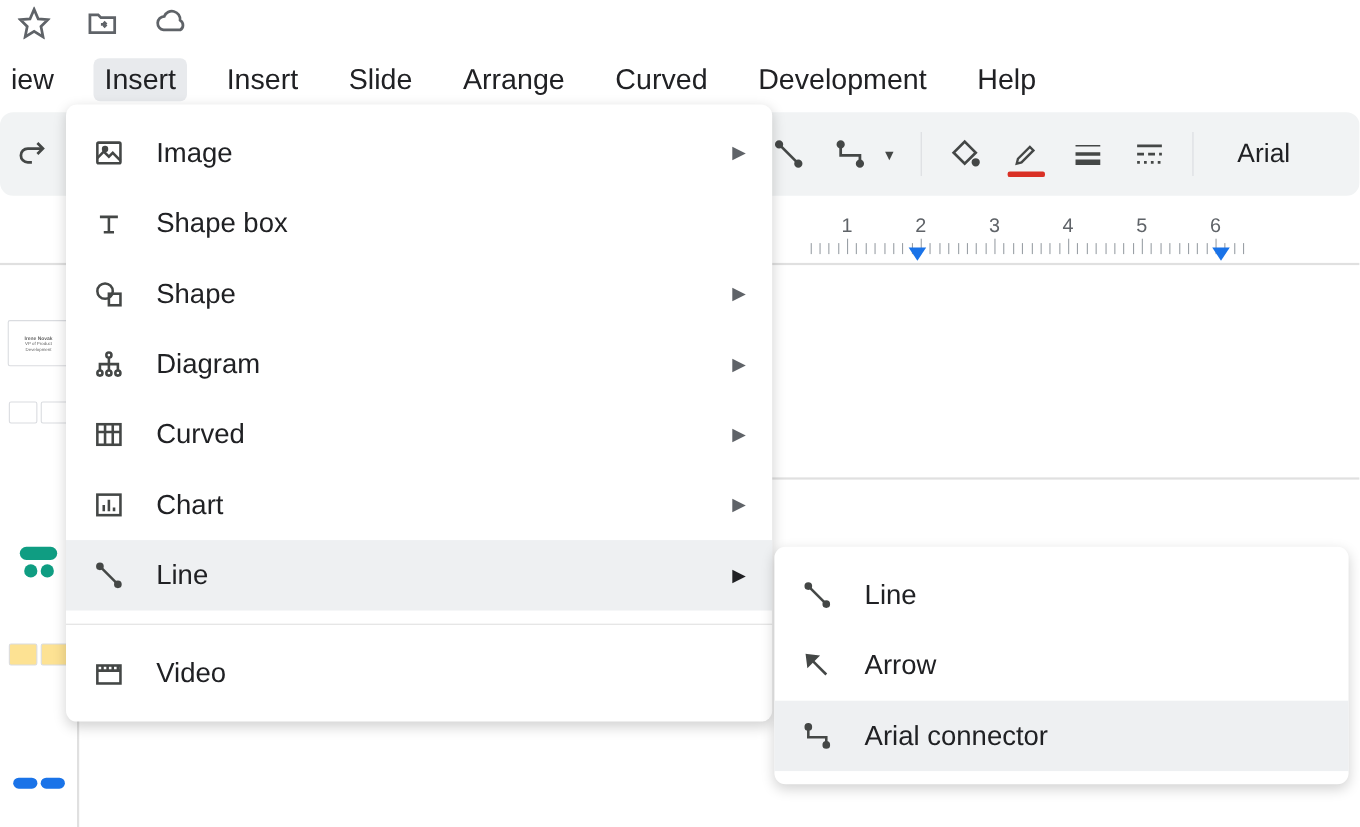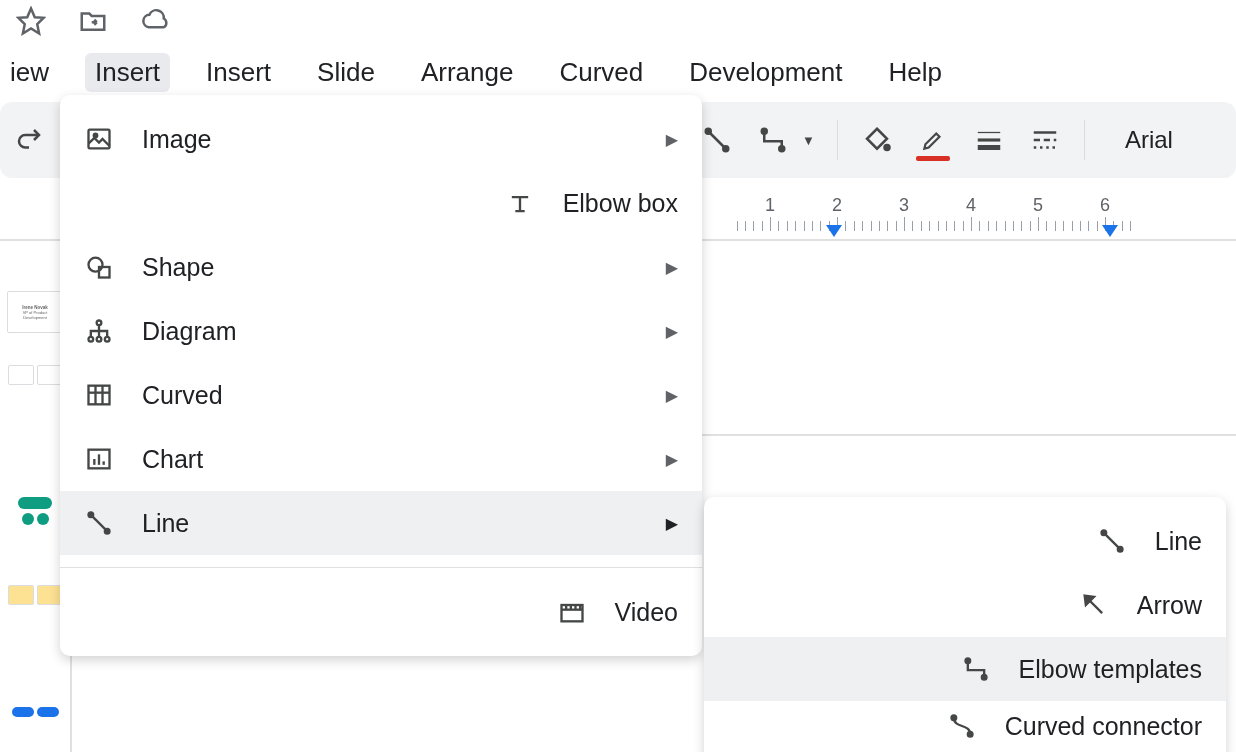--- a/index.html
+++ b/index.html
@@ -156,21 +156,20 @@
     z-index: 50;
   }
   .menuitem {
     display: flex;
     align-items: center;
     height: 64px;
     padding: 0 24px;
     font-size: 25px;
     color:#202124;
     gap: 28px;
-    justify-content: flex-end;
   }
   .menuitem.highlight { background:#eef0f2; }
   .menuitem .submenu-caret {
     margin-left: auto;
     font-size: 16px;
     color:#5f6368;
   }
   .menuitem.highlight .submenu-caret { color:#202124; }
   .menu-sep {
     height: 1px;
@@ -401,21 +400,21 @@
     </span>
     <span>Image</span>
     <span class="submenu-caret">▶</span>
   </div>
   <div class="menuitem">
     <span class="micon">
       <svg width="28" height="28" viewBox="0 0 24 24" fill="none" stroke="currentColor" stroke-width="2">
           <path d="M5 7h14M12 7v12M8 19h8"></path>
         </svg>
     </span>
-    <span>Elbow box</span>
+    <span>Shape box</span>
   </div>
   <div class="menuitem">
     <span class="micon">
       <svg width="28" height="28" viewBox="0 0 24 24" fill="none" stroke="currentColor" stroke-width="2">
           <circle cx="9" cy="10" r="6"></circle>
           <rect x="12" y="12" width="9" height="9"></rect>
         </svg>
     </span>
     <span>Shape</span>
     <span class="submenu-caret">▶</span>
@@ -505,25 +504,15 @@
     <span>Arrow</span>
   </div>
   <div class="menuitem highlight">
     <span class="micon">
       <svg width="28" height="28" viewBox="0 0 24 24" stroke="currentColor" stroke-width="2" fill="currentColor">
           <path d="M5 5v8h14v6" fill="none"></path>
           <circle cx="5" cy="5" r="2"></circle>
           <circle cx="19" cy="19" r="2"></circle>
         </svg>
     </span>
-    <span>Elbow templates</span>
-  </div>
-  <div class="menuitem" style="height:50px;">
-    <span class="micon">
-      <svg width="28" height="28" viewBox="0 0 24 24" stroke="currentColor" stroke-width="2" fill="currentColor">
-          <path d="M5 5 C5 14, 19 10, 19 19" fill="none"></path>
-          <circle cx="5" cy="5" r="2"></circle>
-          <circle cx="19" cy="19" r="2"></circle>
-        </svg>
-    </span>
-    <span>Curved connector</span>
+    <span>Arial connector</span>
   </div>
 </div>
 
 </body></html>

